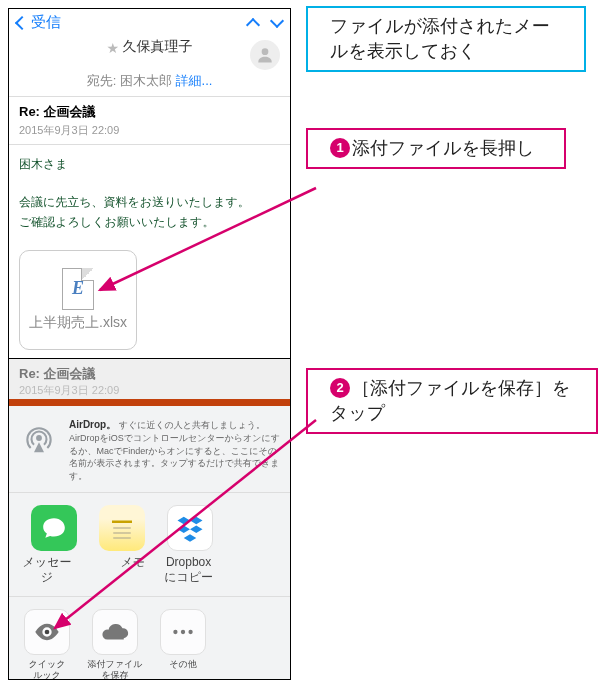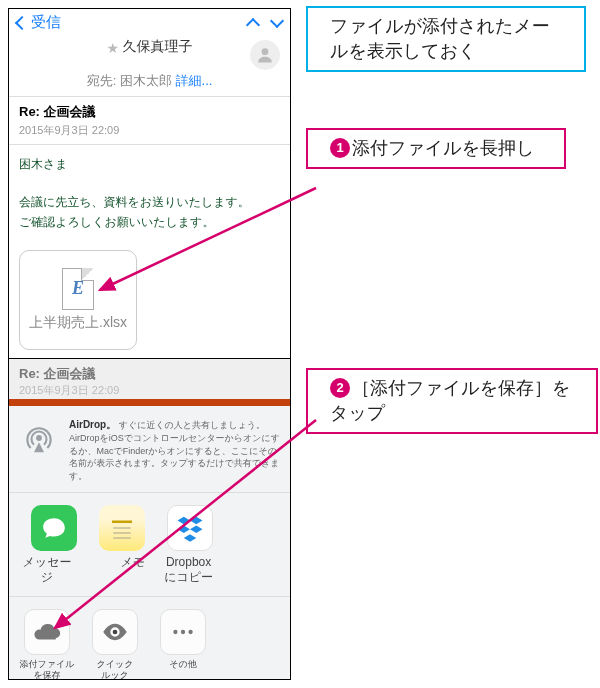--- a/index.html
+++ b/index.html
@@ -279,36 +279,36 @@
           </svg>
         </div>
         <div class="app-label">Dropbox
 にコピー</div>
       </div>
     </div>
 
     <div class="action-row">
       <div class="action-cell">
         <div class="action-icon">
-          <svg viewBox="0 0 24 24" width="30" height="30" fill="#777">
-              <path d="M19 18H6a4 4 0 1 1 .8-7.9A6 6 0 0 1 18 9a4 4 0 0 1 1 8z"></path>
-            </svg>
-        </div>
-        <div class="app-label">添付ファイル
-を保存</div>
-      </div>
-      <div class="action-cell">
-        <div class="action-icon">
           <svg viewBox="0 0 24 24" width="28" height="28" fill="#777">
               <path d="M12 5C6 5 2 12 2 12s4 7 10 7 10-7 10-7-4-7-10-7zm0 11a4 4 0 1 1 0-8 4 4 0 0 1 0 8z"></path>
               <circle cx="12" cy="12" r="2" fill="#444"></circle>
             </svg>
         </div>
         <div class="app-label">クイック
 ルック</div>
+      </div>
+      <div class="action-cell">
+        <div class="action-icon">
+          <svg viewBox="0 0 24 24" width="30" height="30" fill="#777">
+              <path d="M19 18H6a4 4 0 1 1 .8-7.9A6 6 0 0 1 18 9a4 4 0 0 1 1 8z"></path>
+            </svg>
+        </div>
+        <div class="app-label">添付ファイル
+を保存</div>
       </div>
       <div class="action-cell">
         <div class="action-icon">
           <svg viewBox="0 0 24 24" width="26" height="26" fill="#777">
               <circle cx="5" cy="12" r="2"></circle>
               <circle cx="12" cy="12" r="2"></circle>
               <circle cx="19" cy="12" r="2"></circle>
             </svg>
         </div>
         <div class="app-label">その他</div>

